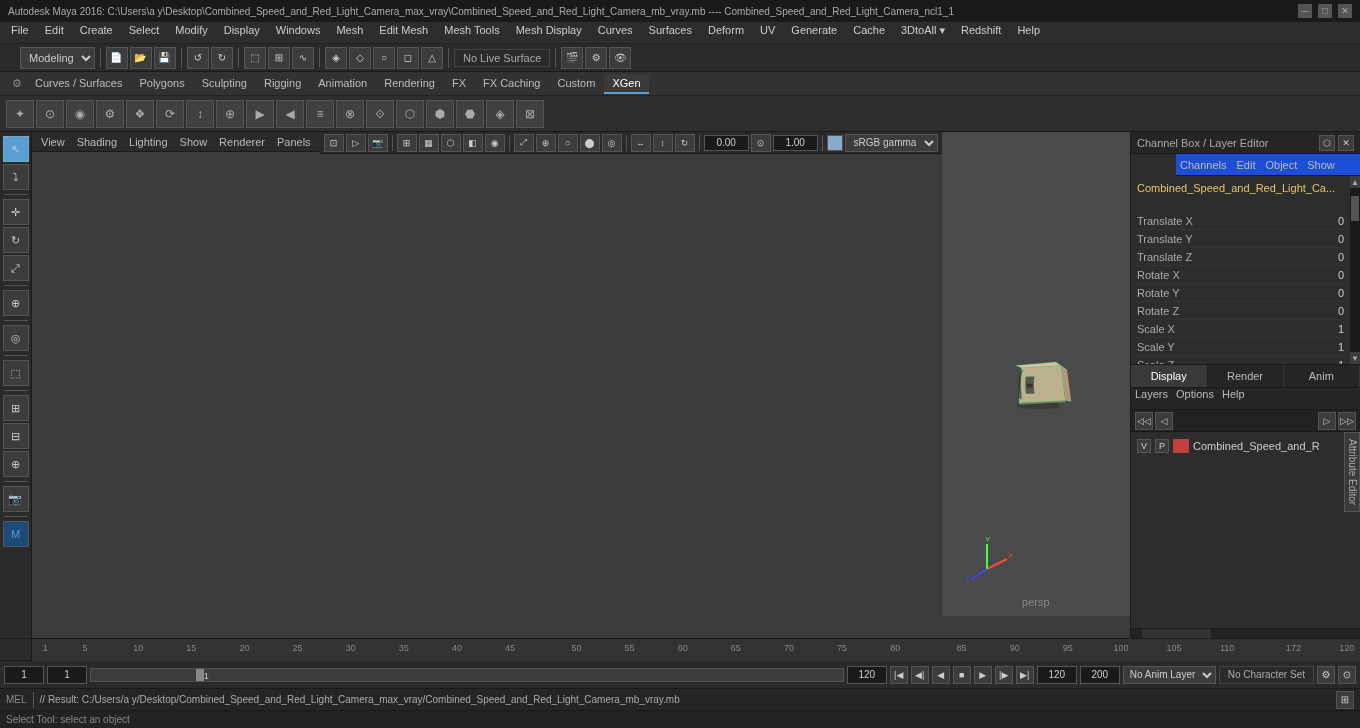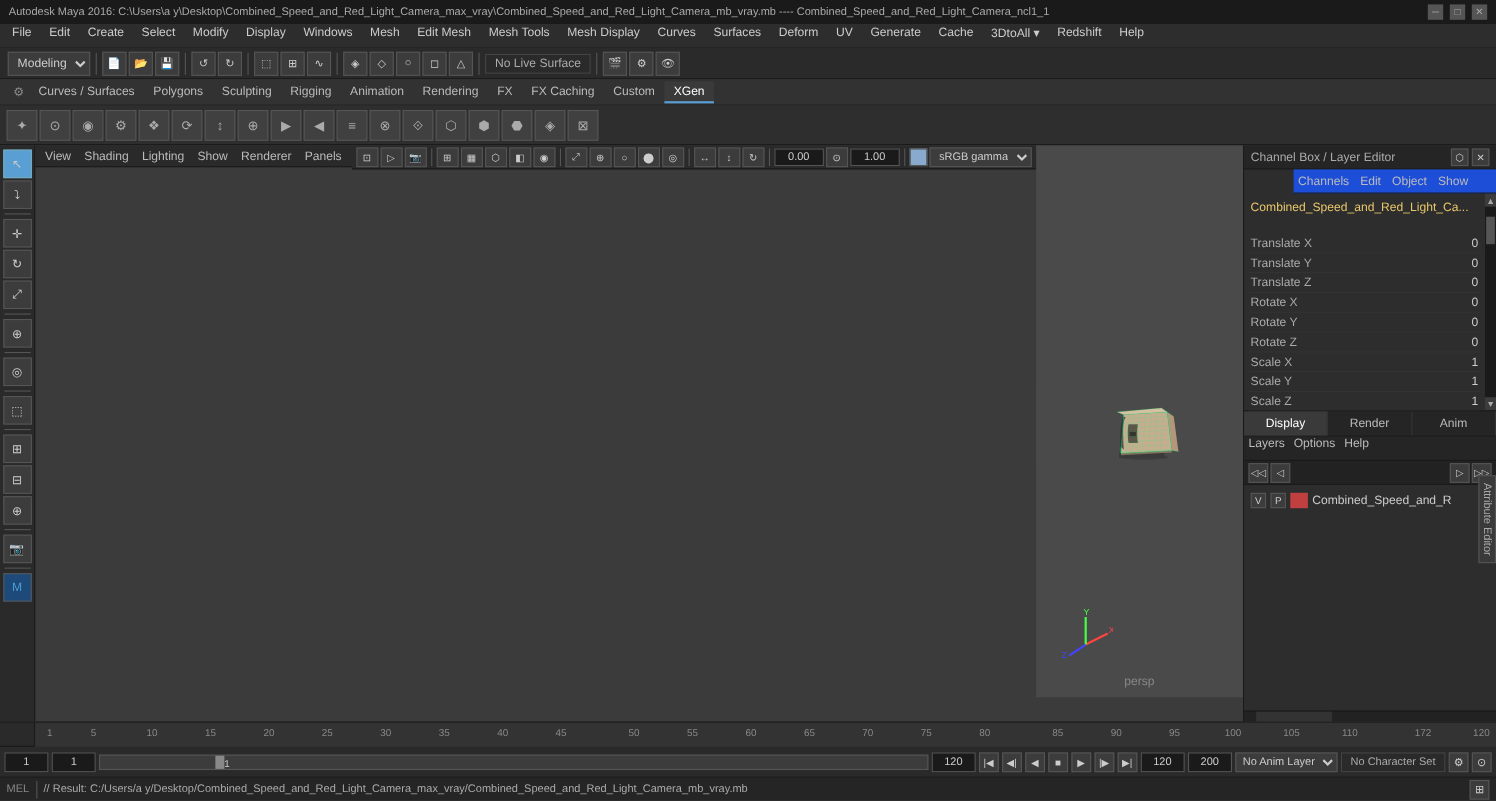--- a/index.html
+++ b/index.html
@@ -50,21 +50,21 @@
       cursor: pointer;
       font-size: 11px;
     }
 
     
     #toolbar1 {
       height: 28px;
       background: #2a2a2a;
       display: flex;
       align-items: center;
-      padding: 0 7px;
+      padding: 0 20px;
       gap: 2px;
       border-bottom: 1px solid #1a1a1a;
     }
     .tb-separator {
       width: 1px; height: 20px;
       background: #555;
       margin: 0 3px;
     }
     .tb-btn {
       width: 22px; height: 22px;
@@ -916,14 +916,17 @@
     <div class="bt-icon-btn">⊙</div>
   </div>
 
   <div id="status-bar">
     <div class="status-item">MEL</div>
     <div style="width:1px; height:16px; background:#555;"></div>
     <div class="status-result">// Result: C:/Users/a y/Desktop/Combined_Speed_and_Red_Light_Camera_max_vray/Combined_Speed_and_Red_Light_Camera_mb_vray.mb</div>
     <div class="bt-icon-btn">⊞</div>
   </div>
 
+  <div style="height:18px; background:#222; display:flex; align-items:center; padding:0 6px; border-top:1px solid #1a1a1a;">
+    <span style="color:#888; font-size:10px;">Select Tool: select an object</span>
+  </div>
 
 </div>
 
 </body></html>

